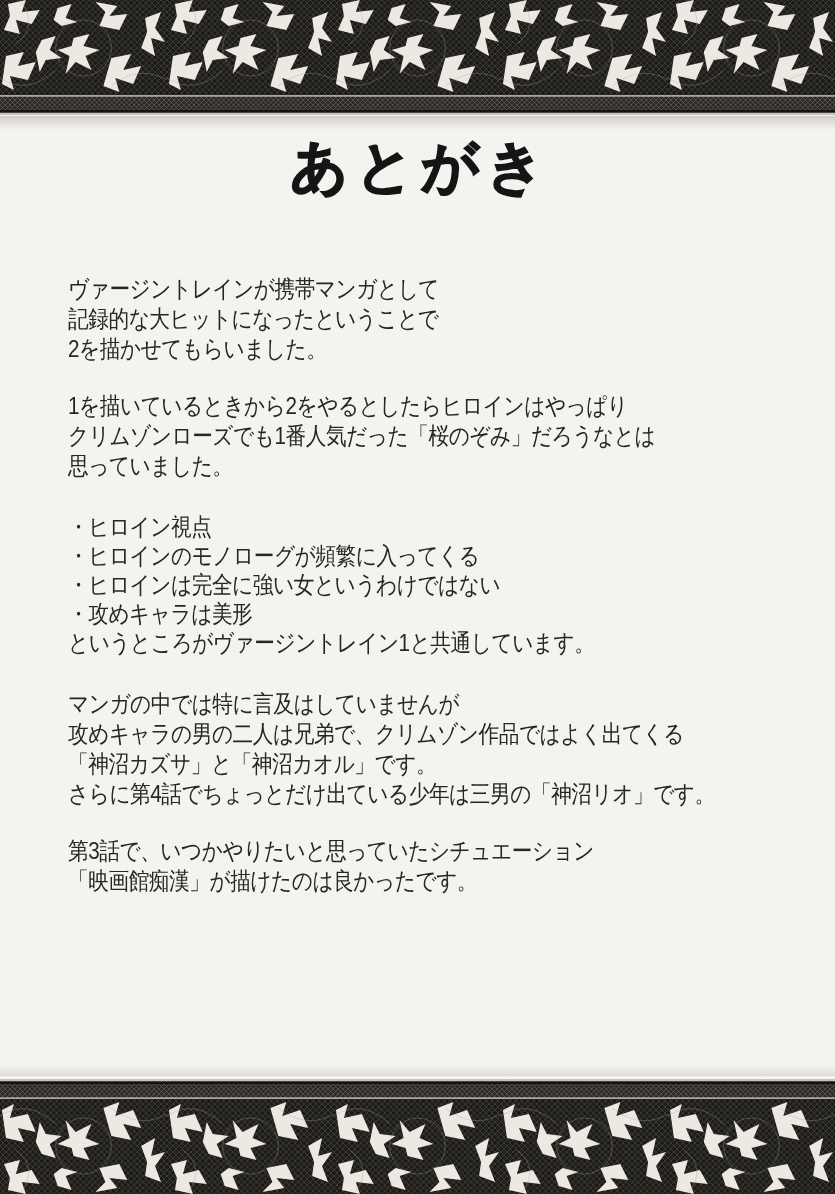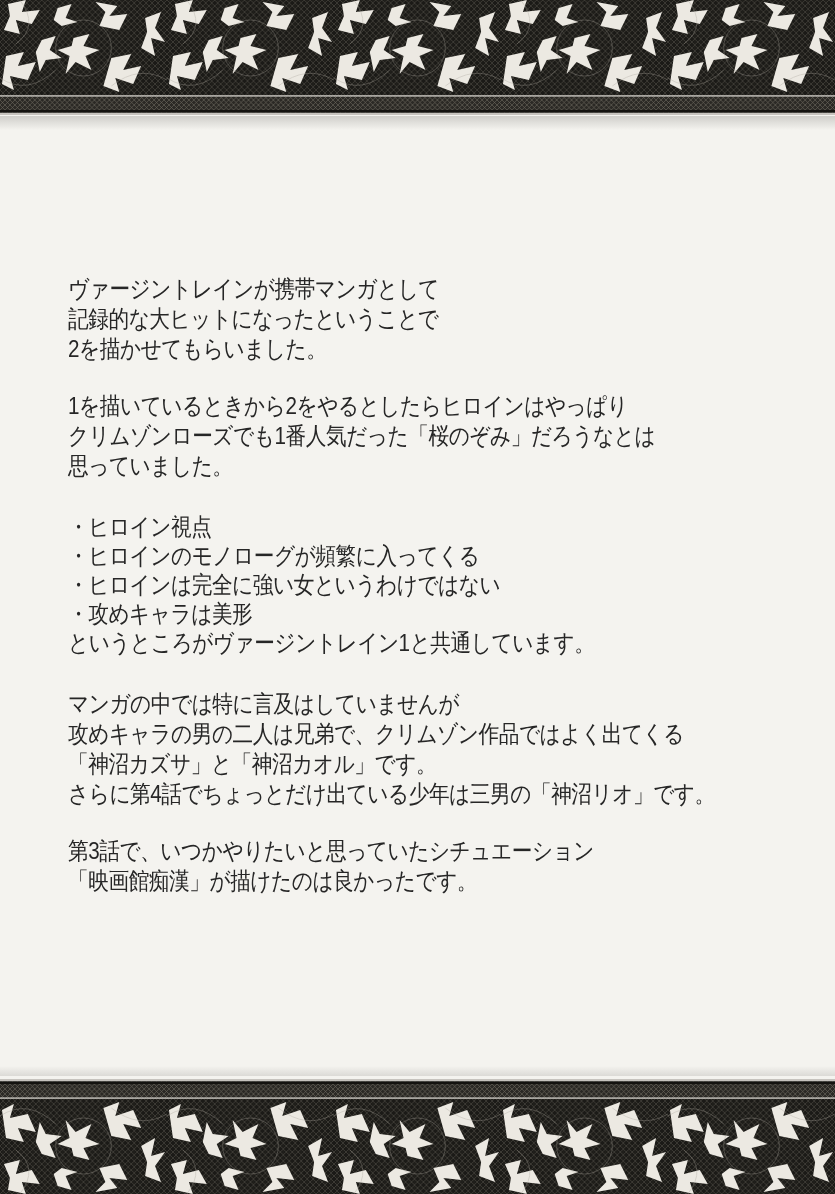--- a/index.html
+++ b/index.html
@@ -95,20 +95,21 @@
       <rect x="0" y="95" width="840" height="1.5" fill="#c9c6bf" opacity="0.8"></rect>
       <rect x="0" y="96.5" width="840" height="16" fill="url(#xh2)"></rect>
       <rect x="0" y="110" width="840" height="2.6" fill="#141310"></rect>
       <rect x="0" y="113" width="840" height="2" fill="#8e8a82" opacity="0.45"></rect>
     </symbol>
 
     <use href="#ornament" width="840" height="122"></use>
   </svg>
   <div class="border-top-shadow"></div>
 
+  <h1 class="title">あとがき</h1>
 
   <div class="para para-1">
       <div class="line">ヴァージントレインが携帯マンガとして</div>
       <div class="line">記録的な大ヒットになったということで</div>
       <div class="line">2を描かせてもらいました。</div>
     </div>
   <div class="para para-2">
       <div class="line">1を描いているときから2をやるとしたらヒロインはやっぱり</div>
       <div class="line">クリムゾンローズでも1番人気だった「桜のぞみ」だろうなとは</div>
       <div class="line">思っていました。</div>

